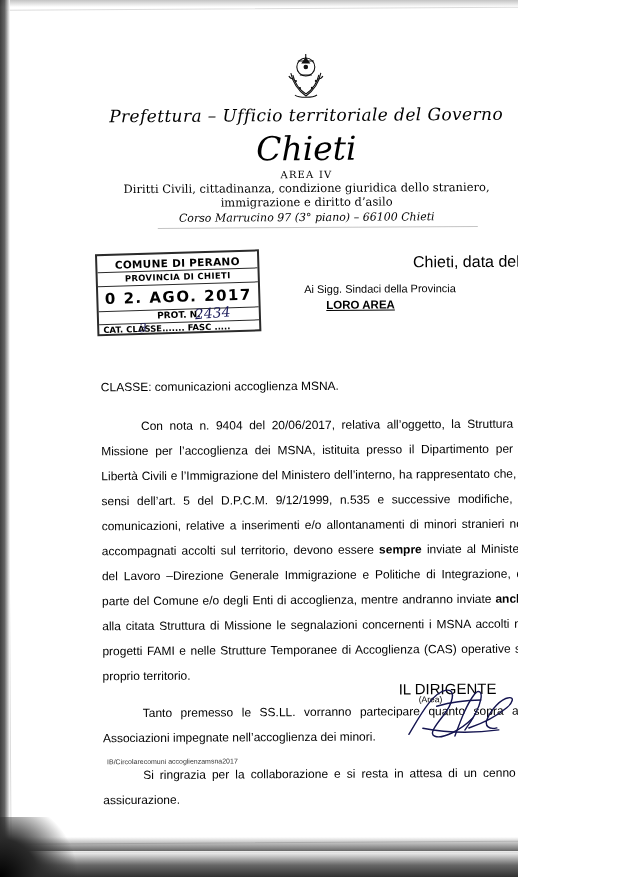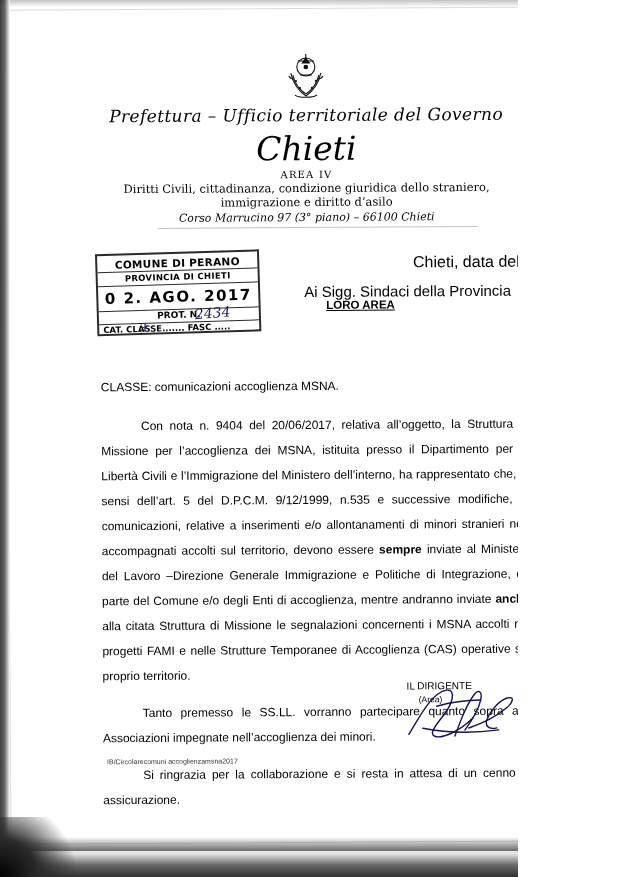--- a/index.html
+++ b/index.html
@@ -144,21 +144,21 @@
     left: 405px;
     top: 245px;
     font-size: 16px;
   }
 
   
   #recipient-1 {
     position: absolute;
     left: 296px;
     top: 274px;
-    font-size: 15px;
+    font-size: 11px;
   }
   #recipient-2 {
     position: absolute;
     left: 318px;
     top: 290px;
     font-size: 11.5px;
     font-weight: bold;
     text-decoration: underline;
   }
 
@@ -254,23 +254,23 @@
     line-height: 25px;
     text-align: justify;
   }
   #body p { margin: 0 0 12px 0; }
   #body p.indent { text-indent: 40px; }
   #body b { font-weight: bold; }
 
   
   #sig-title {
     position: absolute;
-    left: 396px;
+    left: 388px;
     top: 672px;
-    font-size: 10px;
+    font-size: 15px;
   }
   #sig-name {
     position: absolute;
     left: 408px;
     top: 686px;
     font-size: 8.5px;
   }
   #signature {
     position: absolute;
     left: 392px;

